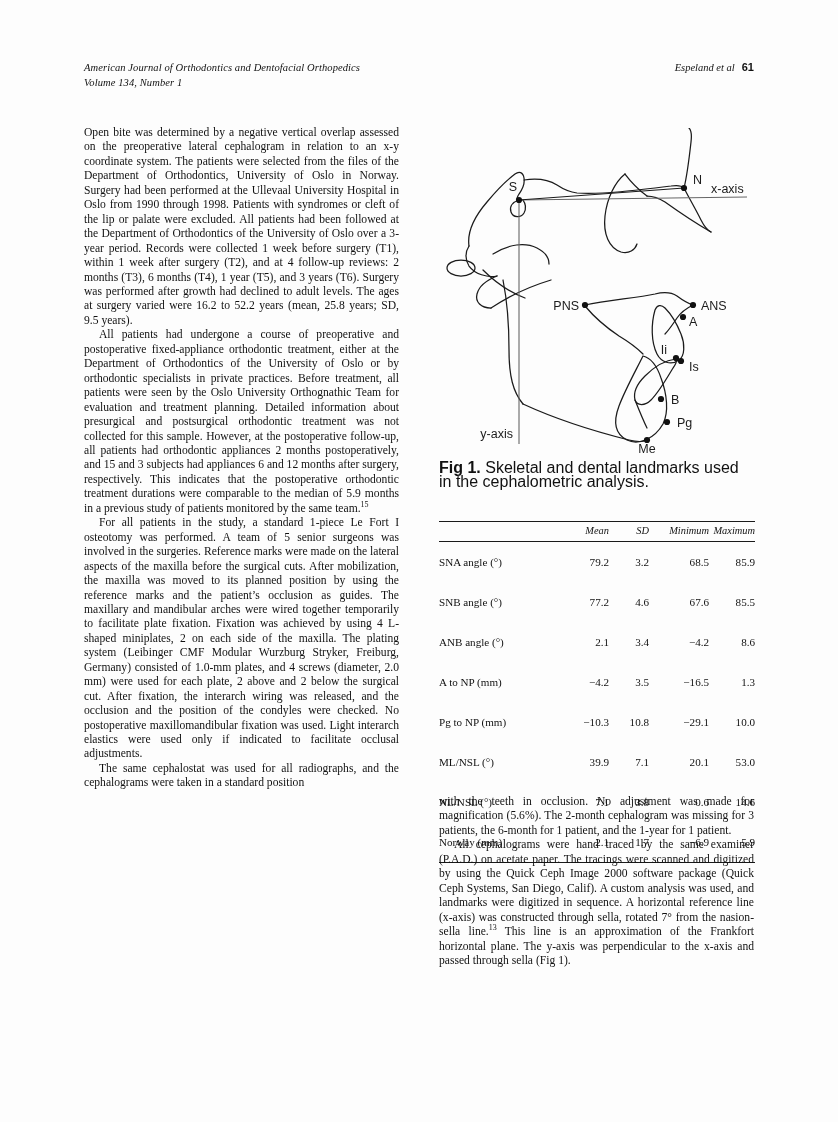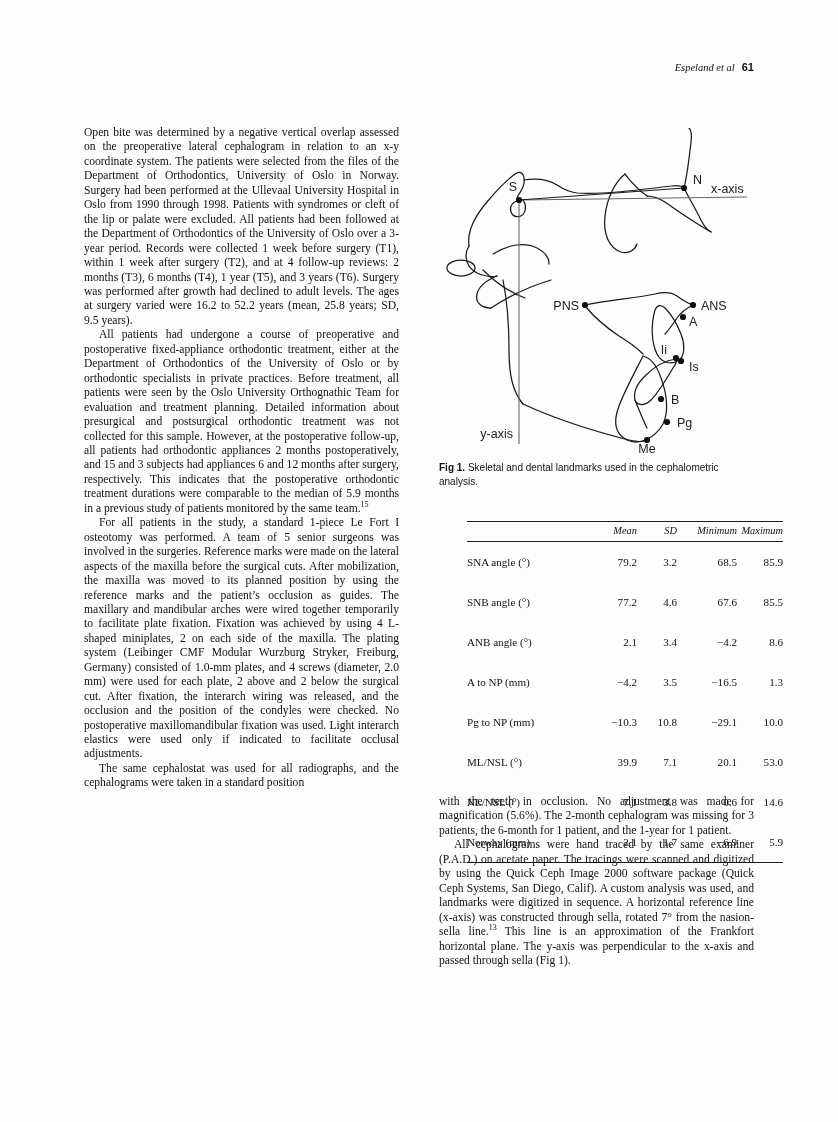--- a/index.html
+++ b/index.html
@@ -91,21 +91,21 @@
     height: 325px;
   }
   .figure svg { display: block; }
 
   .figcap {
     position: absolute;
     left: 439px;
     top: 461px;
     width: 316px;
     font-family: "Liberation Sans", sans-serif;
-    font-size: 10px;
+    font-size: 16px;
     line-height: 13.6px;
   }
   .figcap .lbl {
     font-weight: bold;
   }
 
   
   .tablewrap {
     position: absolute;
     left: 439px;
@@ -120,21 +120,20 @@
   }
   .tabtitle .lbl { font-weight: bold; }
   .tabtitle .ttext {
     font-family: "Liberation Serif", serif;
     font-size: 12.2px;
   }
   table.data {
     border-collapse: collapse;
     width: 316px;
     font-size: 11.1px;
-    margin-left: 28px;
   }
   table.data thead th {
     font-weight: normal;
     font-style: italic;
     font-size: 10.4px;
     padding: 3px 0 5px 0;
     text-align: right;
   }
   table.data thead th.c0 { text-align: left; }
   table.data tbody td {
@@ -164,20 +163,24 @@
   col.w-sd   { width: 40px; }
   col.w-min  { width: 60px; }
   col.w-max  { width: 46px; }
 </style>
 </head>
 <body>
 
 <div class="page">
 
   <div class="runhead">
+    <div class="runhead-left">
+      <div>American Journal of Orthodontics and Dentofacial Orthopedics</div>
+      <div>Volume <span class="plain">134</span>, Number <span class="plain">1</span></div>
+    </div>
     <div class="runhead-right">
       <span class="authors">Espeland et al</span><span class="pageno">61</span>
     </div>
   </div>
 
   <div class="col col-left">
     <p>Open bite was determined by a negative vertical overlap assessed on the preoperative lateral cephalogram in relation to an x-y coordinate system. The patients were selected from the files of the Department of Orthodontics, University of Oslo in Norway. Surgery had been performed at the Ullevaal University Hospital in Oslo from 1990 through 1998. Patients with syndromes or cleft of the lip or palate were excluded. All patients had been followed at the Department of Orthodontics of the University of Oslo over a 3-year period. Records were collected 1 week before surgery (T1), within 1 week after surgery (T2), and at 4 follow-up reviews: 2 months (T3), 6 months (T4), 1 year (T5), and 3 years (T6). Surgery was performed after growth had declined to adult levels. The ages at surgery varied were 16.2 to 52.2 years (mean, 25.8 years; SD, 9.5 years).</p>
     <p class="indent"><span>All patients had undergone a course of preoperative and postoperative fixed-appliance orthodontic treatment, either at the Department of Orthodontics of the University of Oslo or by orthodontic specialists in private practices. Before treatment, all patients were seen by the Oslo University Orthognathic Team for evaluation and treatment planning. Detailed information about presurgical and postsurgical orthodontic treatment was not collected for this sample. However, at the postoperative follow-up, all patients had orthodontic appliances 2 months postoperatively, and 15 and 3 subjects had appliances 6 and 12 months after surgery, respectively. This indicates that the postoperative orthodontic treatment durations were comparable to the median of 5.9 months in a previous study of patients monitored by the same team.</span><sup class="ref">15</sup></p>
     <p class="indent">For all patients in the study, a standard 1-piece Le Fort I osteotomy was performed. A team of 5 senior surgeons was involved in the surgeries. Reference marks were made on the lateral aspects of the maxilla before the surgical cuts. After mobilization, the maxilla was moved to its planned position by using the reference marks and the patient’s occlusion as guides. The maxillary and mandibular arches were wired together temporarily to facilitate plate fixation. Fixation was achieved by using 4 L-shaped miniplates, 2 on each side of the maxilla. The plating system (Leibinger CMF Modular Wurzburg Stryker, Freiburg, Germany) consisted of 1.0-mm plates, and 4 screws (diameter, 2.0 mm) were used for each plate, 2 above and 2 below the surgical cut. After fixation, the interarch wiring was released, and the occlusion and the position of the condyles were checked. No postoperative maxillomandibular fixation was used. Light interarch elastics were used only if indicated to facilitate occlusal adjustments.</p>
     <p class="indent">The same cephalostat was used for all radiographs, and the cephalograms were taken in a standard position</p>

